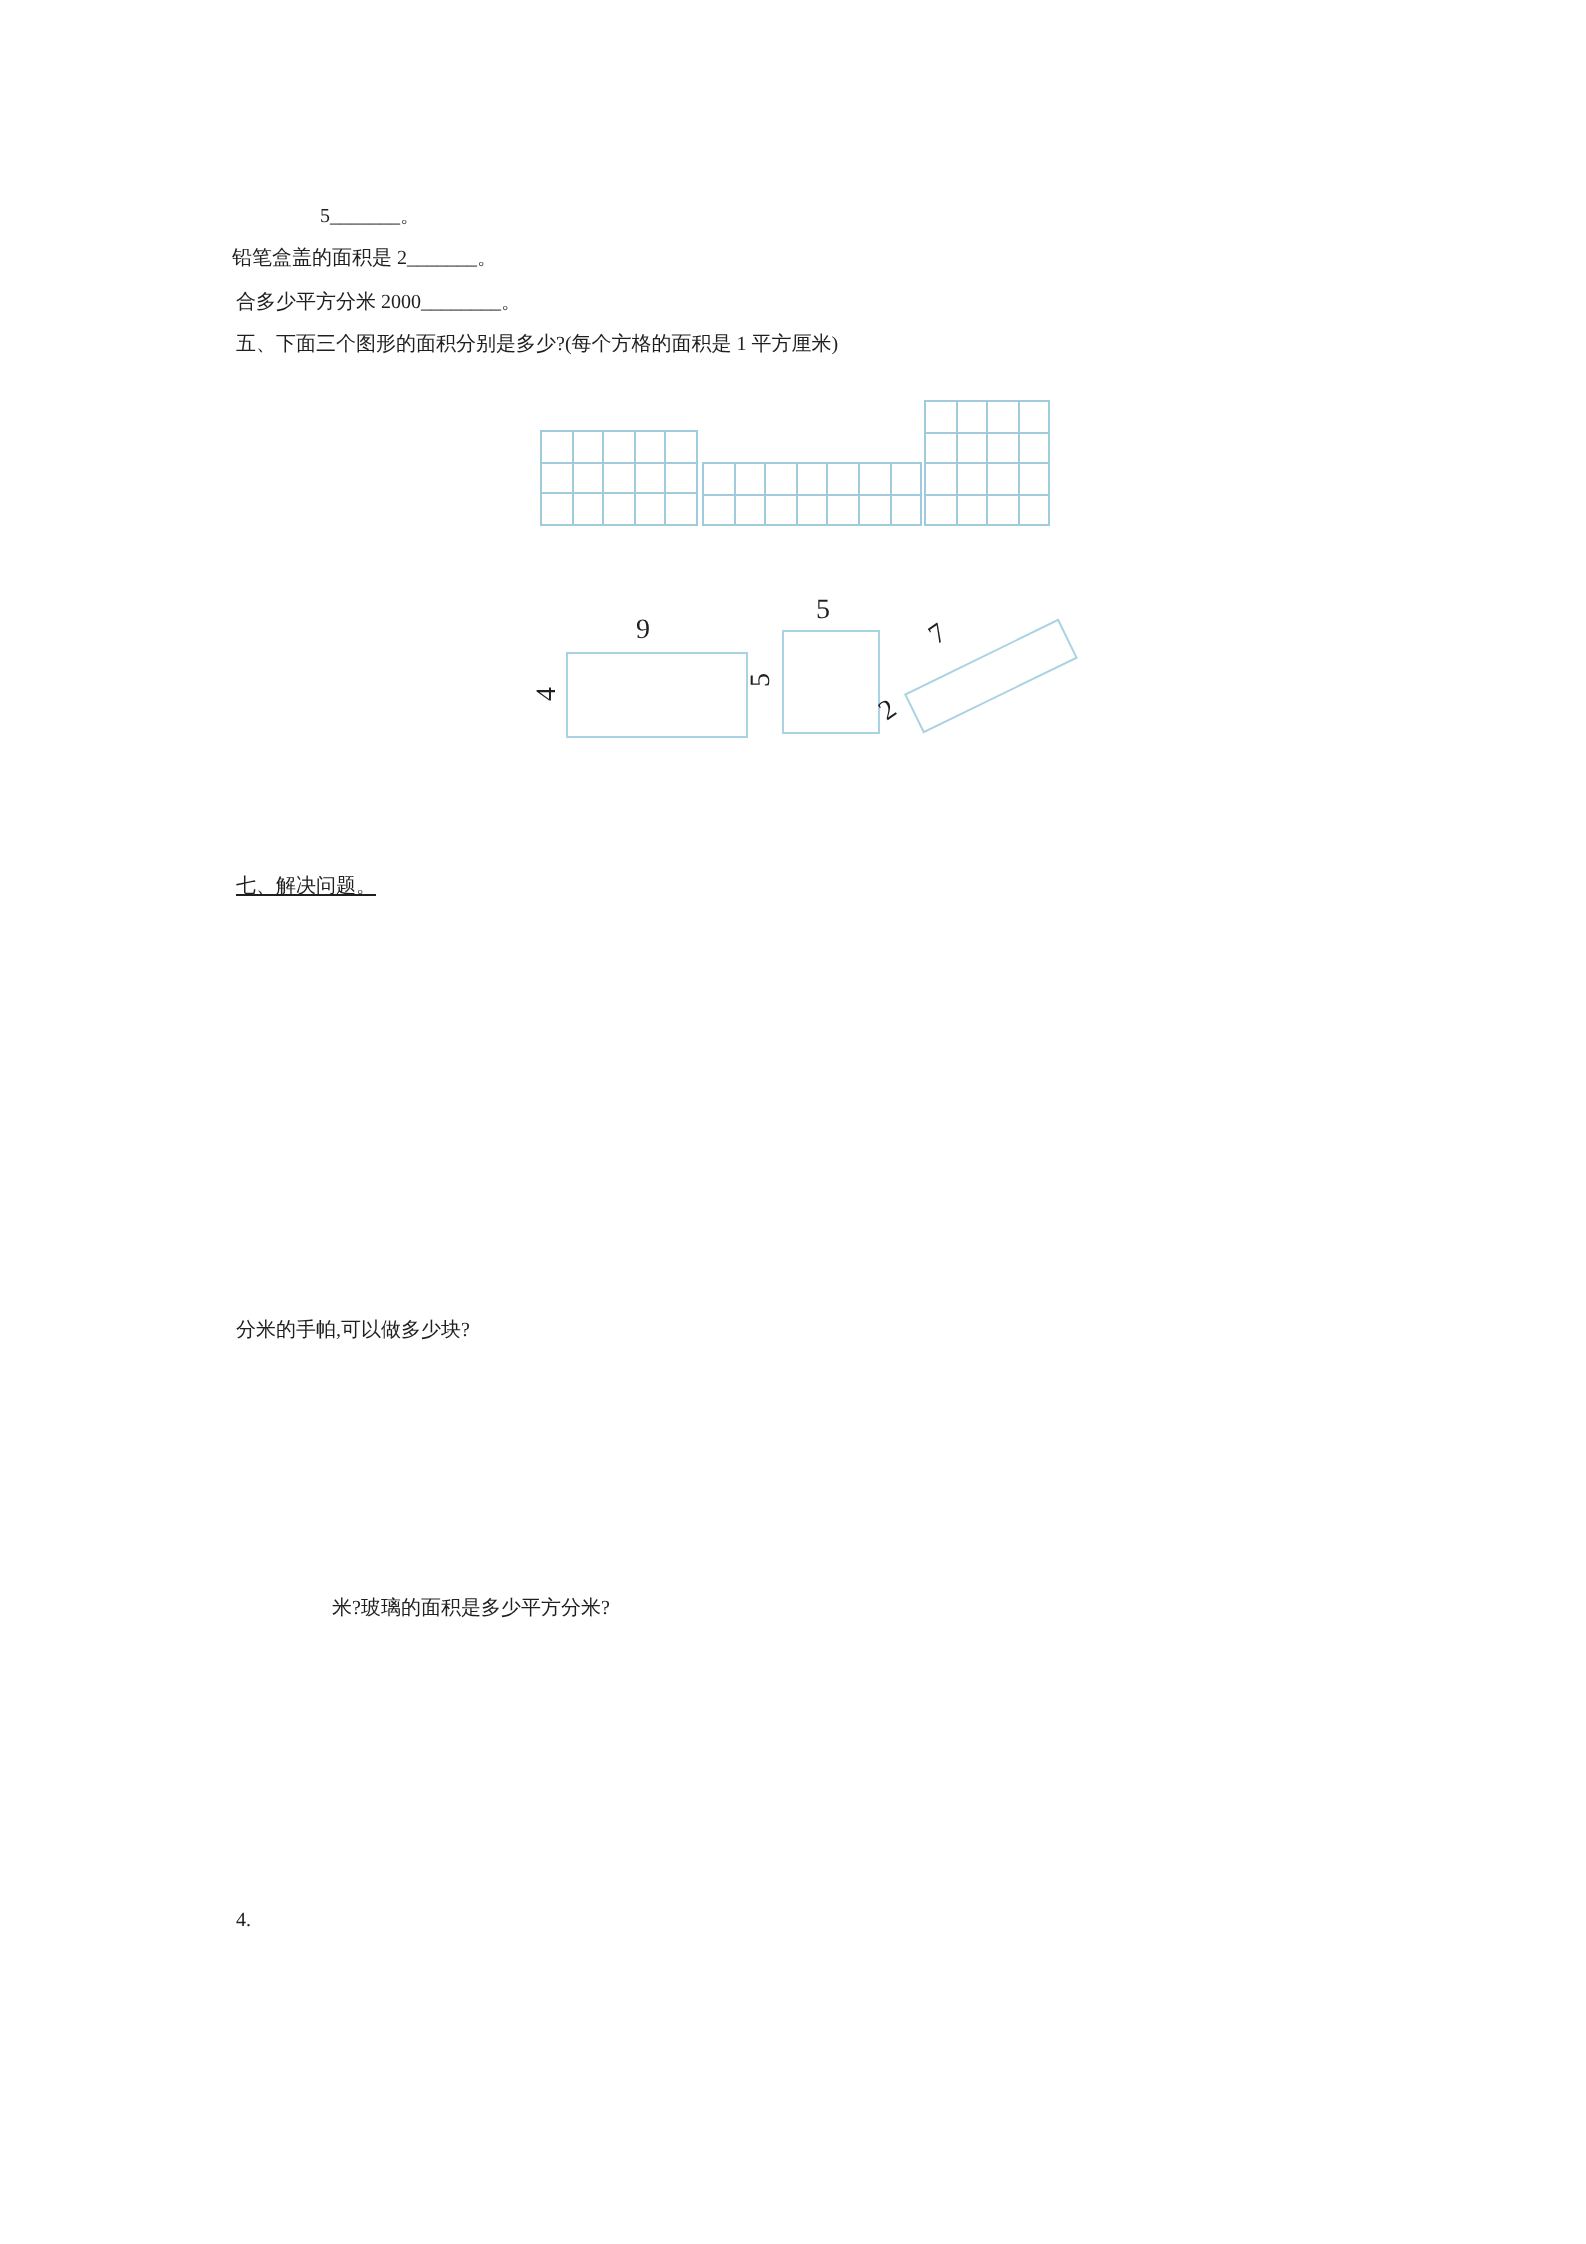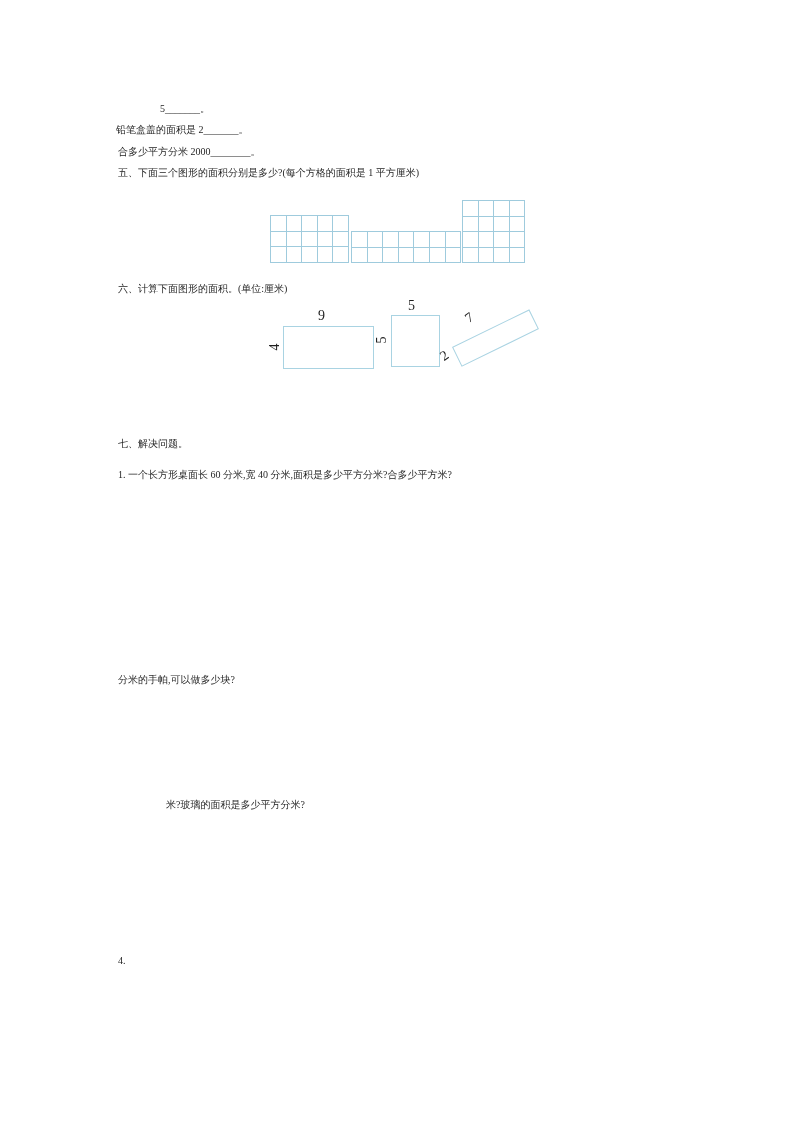--- a/index.html
+++ b/index.html
@@ -100,37 +100,35 @@
       <div class="grid-cell"></div>
       <div class="grid-cell"></div>
       <div class="grid-cell"></div>
       <div class="grid-cell"></div>
       <div class="grid-cell"></div>
       <div class="grid-cell"></div>
       <div class="grid-cell"></div>
       <div class="grid-cell"></div>
     </div>
 
-  <div class="txt" style="left:118px; top:279px;">六、计算下面图形的面积。(单位:厘米)</div>
 
   <div class="shape-rect" style="left:283px; top:326px; width:89px; height:41px;"></div>
   <div class="dim-label" style="left:318px; top:309px;">9</div>
   <div class="dim-label rot-90" style="left:271px; top:340px;">4</div>
 
   <div class="shape-rect" style="left:391px; top:315px; width:47px; height:50px;"></div>
   <div class="dim-label" style="left:408px; top:299px;">5</div>
   <div class="dim-label rot-90" style="left:378px; top:333px;">5</div>
 
   <div class="shape-rect tilted" style="left:452px; top:347px; width:84px; height:20px;"></div>
   <div class="dim-label rot-35" style="left:466px; top:311px;">7</div>
   <div class="dim-label rot-35" style="left:441px; top:349px;">2</div>
 
-  <div class="txt" style="left:118px; top:434px;">七、解决问题。</div>
+  <div class="txt" style="left:118px; top:434px;text-decoration:underline;">七、解决问题。</div>
 
-  <div class="txt" style="left:118px; top:465px;">1. 一个长方形桌面长 60 分米,宽 40 分米,面积是多少平方分米?合多少平方米?</div>
 
-  <div class="txt" style="left:118px; top:670px;">分米的手帕,可以做多少块?</div>
+  <div class="txt" style="left:118px; top:656px;">分米的手帕,可以做多少块?</div>
 
   <div class="txt" style="left:118px; top:795px;margin-left:48px;">米?玻璃的面积是多少平方分米?</div>
 
   <div class="txt" style="left:118px; top:951px;">4.</div>
 
 </div>
 
 </body></html>

